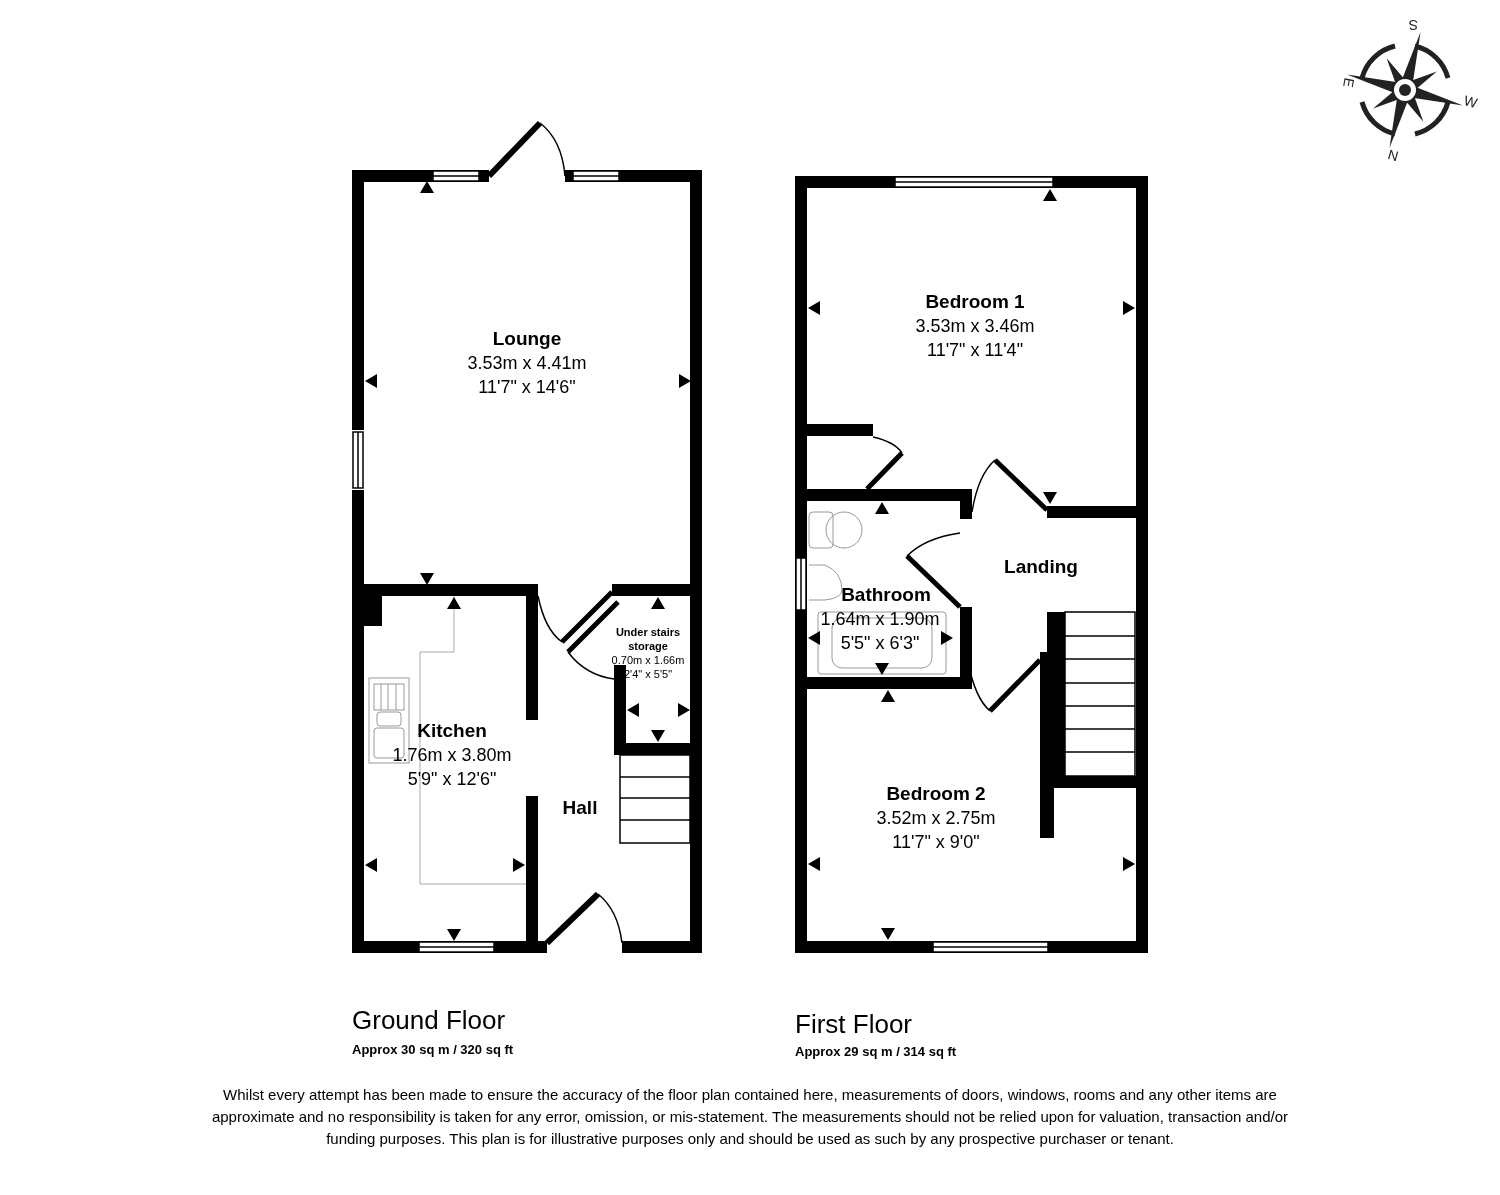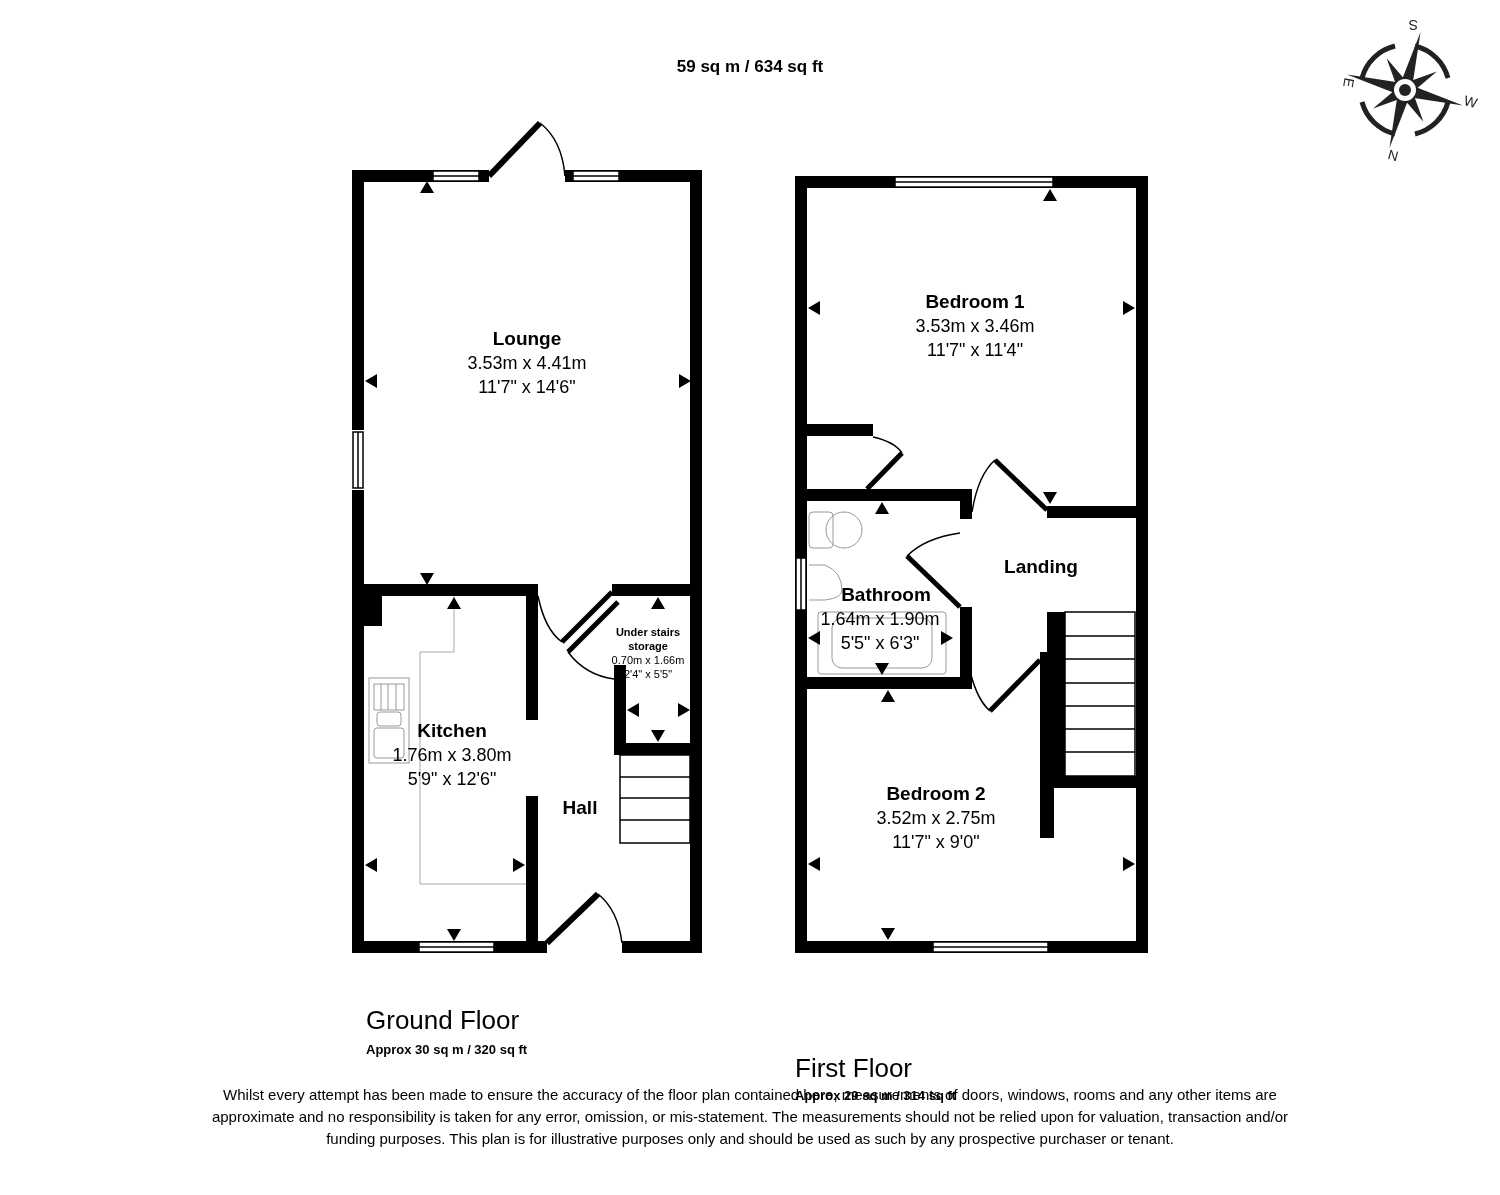--- a/index.html
+++ b/index.html
@@ -10,21 +10,20 @@
   .floor-area { font-weight:bold; font-size:13px; }
   .disclaimer { left:200px; width:1100px; top:1084px; text-align:center; font-size:15px; line-height:22px; font-family:"Liberation Sans", sans-serif; }
   svg text { font-family:"Liberation Sans", sans-serif; }
   .room-name { font-weight:bold; font-size:19px; }
   .room-dim { font-size:18px; }
 </style>
 </head>
 <body>
 
 <div class="abs hdr">
-  <div>59 sq m / 634 sq ft</div>
 </div>
 
 <svg class="abs" style="left:1340px;top:10px" width="150" height="160" viewBox="0 0 150 160">
   <g transform="translate(65,80)">
     <path d="M -43 -12 A 45 45 0 0 1 -10 -44" stroke="#222" stroke-width="5" fill="none"></path>
     <path d="M 10 -44 A 45 45 0 0 1 43 -12" stroke="#222" stroke-width="5" fill="none"></path>
     <path d="M 43 12 A 45 45 0 0 1 10 44" stroke="#222" stroke-width="5" fill="none"></path>
     <path d="M -10 44 A 45 45 0 0 1 -43 12" stroke="#222" stroke-width="5" fill="none"></path>
     <g transform="rotate(15)">
       <polygon points="0,-60 6,-6 0,0 -6,-6" fill="#222"></polygon>
@@ -220,22 +219,22 @@
     <text x="1041" y="573" text-anchor="middle" class="room-name">Landing</text>
     <text x="886" y="601" text-anchor="middle" class="room-name">Bathroom</text>
     <text x="880" y="625" text-anchor="middle" class="room-dim">1.64m x 1.90m</text>
     <text x="880" y="649" text-anchor="middle" class="room-dim">5'5" x 6'3"</text>
     <text x="936" y="800" text-anchor="middle" class="room-name">Bedroom 2</text>
     <text x="936" y="824" text-anchor="middle" class="room-dim">3.52m x 2.75m</text>
     <text x="936" y="848" text-anchor="middle" class="room-dim">11'7" x 9'0"</text>
   </g>
 </svg>
 
-<div class="abs" style="left:366px;top:1005px">
+<div class="abs" style="left:352px;top:1005px">
   <div class="floor-title">Ground Floor</div>
   <div class="floor-area" style="margin-top:6px">Approx 30 sq m / 320 sq ft</div>
 </div>
-<div class="abs" style="left:795px;top:1053px">
+<div class="abs" style="left:795px;top:1009px">
   <div class="floor-title">First Floor</div>
   <div class="floor-area" style="margin-top:4px">Approx 29 sq m / 314 sq ft</div>
 </div>
 
 <div class="abs disclaimer">Whilst every attempt has been made to ensure the accuracy of the floor plan contained here, measurements of doors, windows, rooms and any other items are approximate and no responsibility is taken for any error, omission, or mis-statement. The measurements should not be relied upon for valuation, transaction and/or funding purposes. This plan is for illustrative purposes only and should be used as such by any prospective purchaser or tenant.</div>
 
 </body></html>

